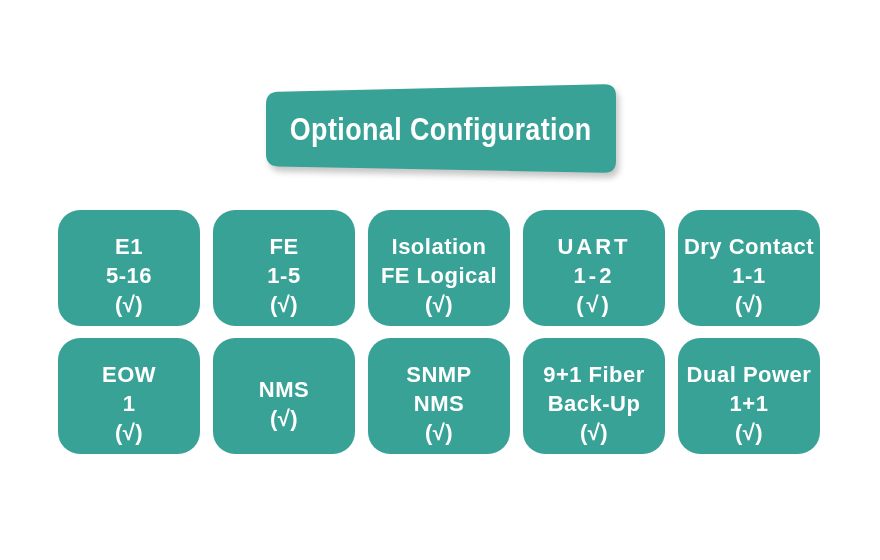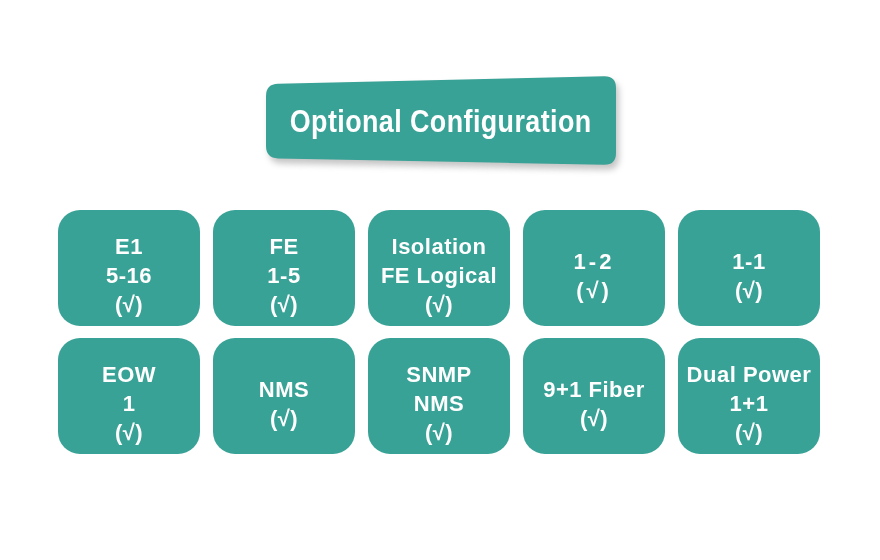--- a/index.html
+++ b/index.html
@@ -9,21 +9,21 @@
     position: relative;
     background: #ffffff;
     font-family: "Liberation Sans", sans-serif;
     overflow: hidden;
   }
 
   
   .banner {
     position: absolute;
     left: 260px;
-    top: 68px;
+    top: 76px;
     width: 362px;
     height: 106px;
   }
   .banner svg {
     position: absolute;
     left: 0; top: 0;
     overflow: visible;
     filter: drop-shadow(3px 5px 3px rgba(110,110,110,0.40));
   }
   .banner-title {
@@ -107,25 +107,27 @@
     <div>(√)</div>
   </div>
 
   <div class="card">
     <div>Isolation</div>
     <div>FE Logical</div>
     <div>(√)</div>
   </div>
 
   <div class="card ls-wide">
+    <div>UART</div>
     <div>1-2</div>
     <div>(√)</div>
   </div>
 
   <div class="card">
+    <div>Dry Contact</div>
     <div>1-1</div>
     <div>(√)</div>
   </div>
 
   <div class="card">
     <div>EOW</div>
     <div>1</div>
     <div>(√)</div>
   </div>
 
@@ -135,20 +137,21 @@
   </div>
 
   <div class="card">
     <div>SNMP</div>
     <div>NMS</div>
     <div>(√)</div>
   </div>
 
   <div class="card">
     <div>9+1 Fiber</div>
+    <div>Back-Up</div>
     <div>(√)</div>
   </div>
 
   <div class="card">
     <div>Dual Power</div>
     <div>1+1</div>
     <div>(√)</div>
   </div>
 
 </div>

